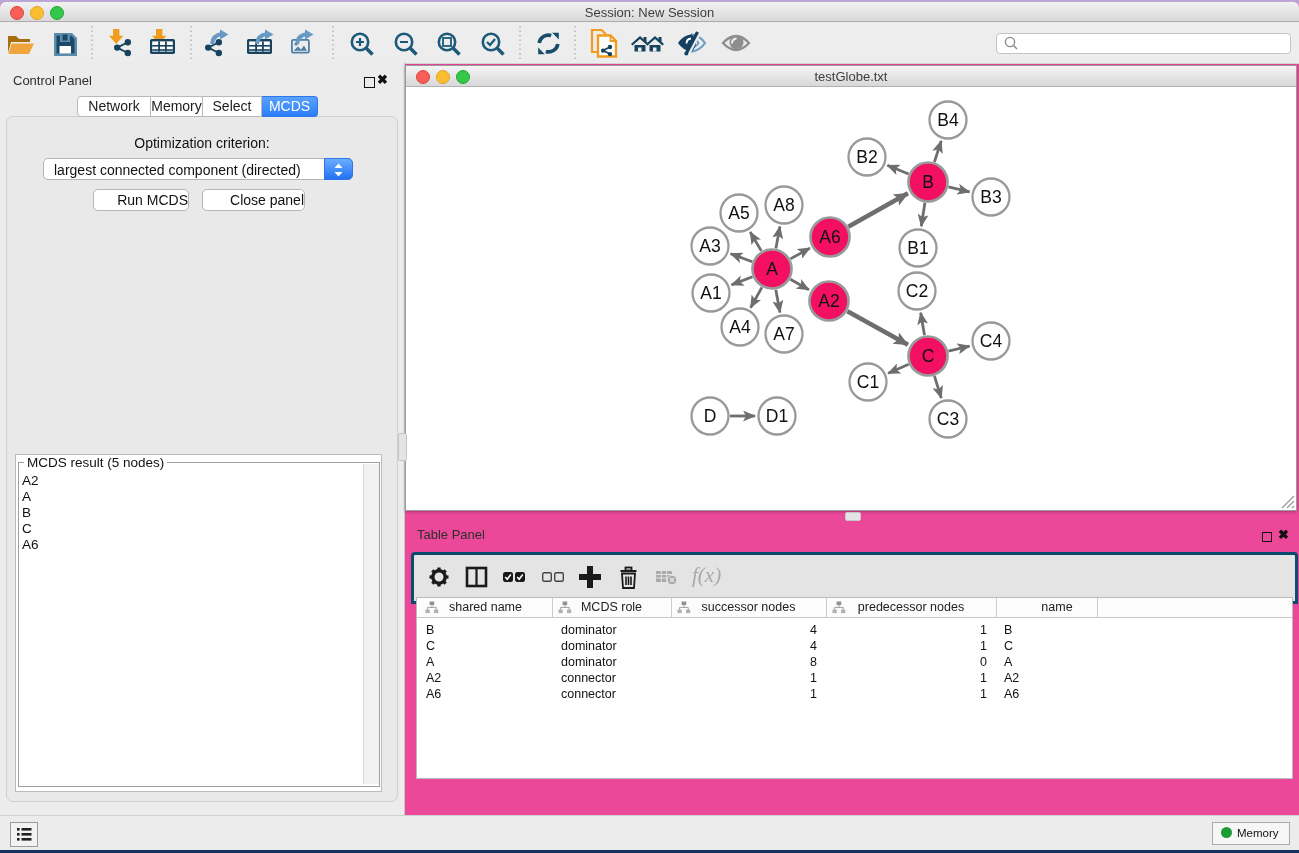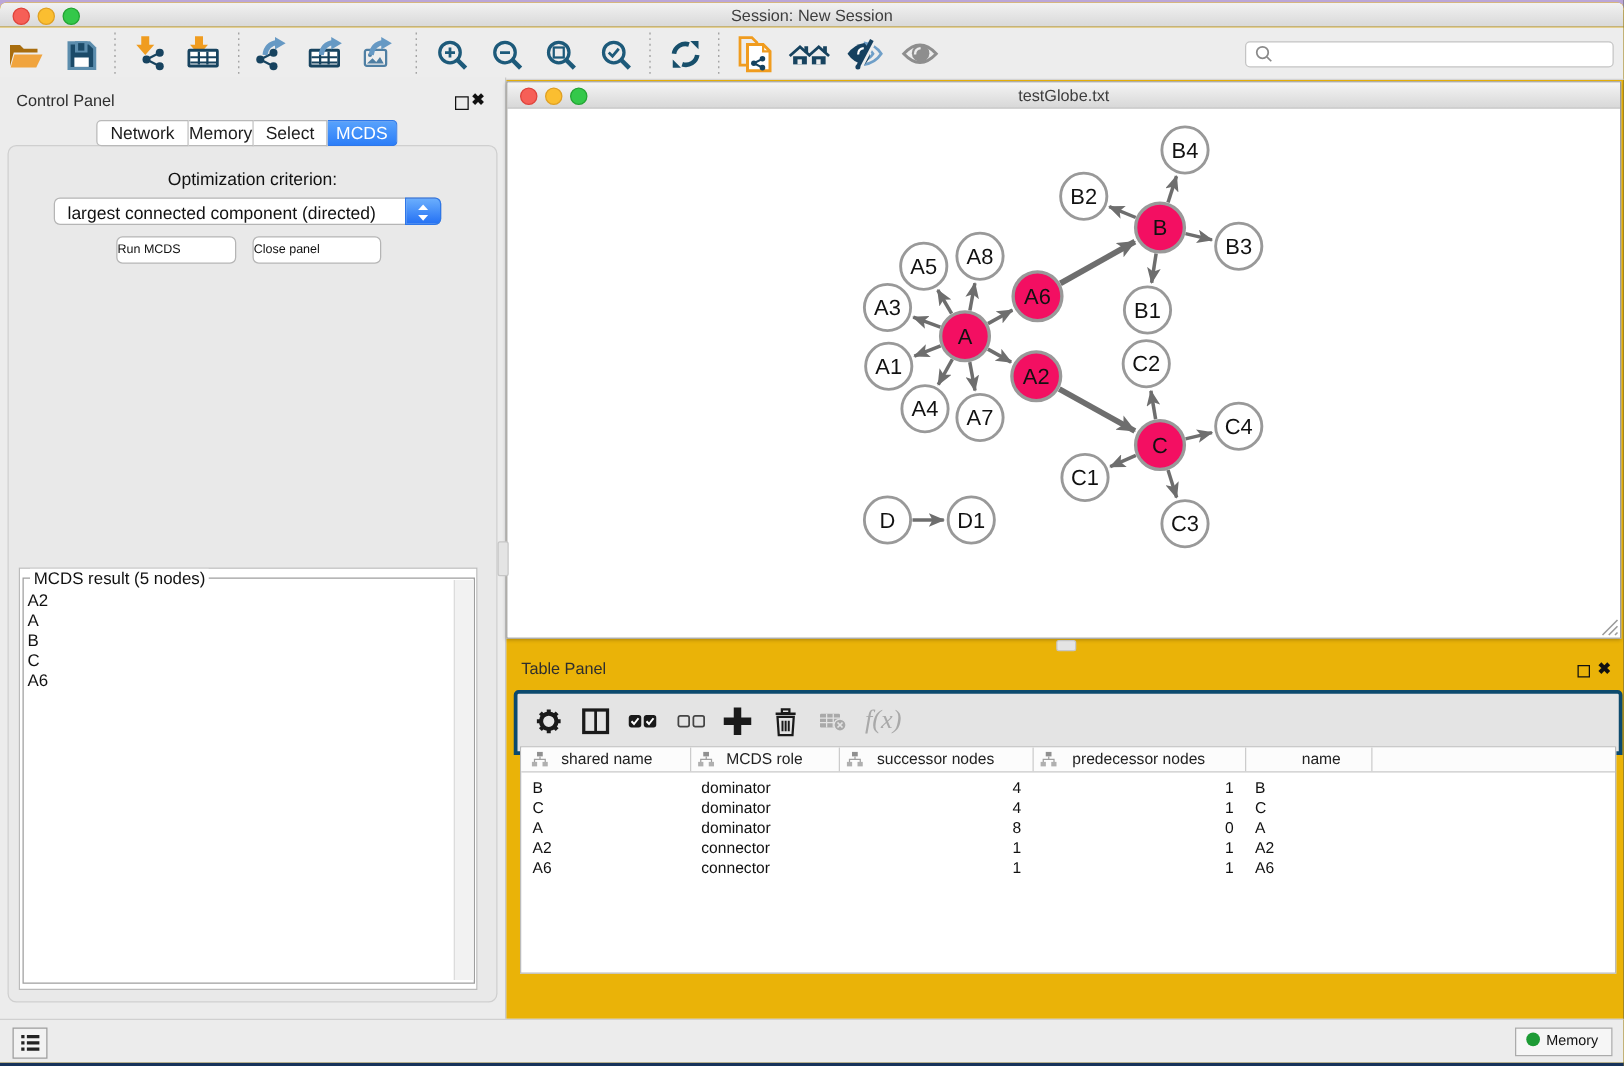--- a/index.html
+++ b/index.html
@@ -1,16 +1,16 @@
 <!DOCTYPE html>
 <html><head><meta charset="utf-8"><style>
 html,body{margin:0;padding:0}
 body{width:1299px;height:853px;position:relative;font-family:"Liberation Sans",sans-serif;background:#16325a;overflow:hidden}
 #deskTop{position:absolute;left:0;top:0;width:1299px;height:8px;background:#bba6d7}
-#win{position:absolute;left:0;top:2px;width:1299px;height:848px;background:#eab308;border-radius:5px 5px 0 0;overflow:hidden}
+#win{position:absolute;left:0;top:2px;width:1299px;height:848px;background:#ec4899;border-radius:5px 5px 0 0;overflow:hidden}
 #titlebar{position:absolute;left:0;top:0;width:100%;height:19px;background:linear-gradient(#f2f2f2,#d9d9d9);border-bottom:1px solid #ababab;border-radius:5px 5px 0 0}
 .tl{position:absolute;top:4px;width:12px;height:12px;border-radius:50%}
 .t1{left:10px;background:#f65f57;border:0.5px solid #df433b}
 .t2{left:30px;background:#fbbe30;border:0.5px solid #dfa023}
 .t3{left:50px;background:#34c84a;border:0.5px solid #23a433}
 #wtitle{position:absolute;top:3px;left:0;width:100%;text-align:center;font-size:13px;color:#3d3d3d}
 #toolbar{position:absolute;left:0;top:20px;width:100%;height:41px;background:#ededed;border-bottom:1px solid #d6d6d6}
 #searchbox{position:absolute;left:996px;top:11px;width:293px;height:19px;background:#fff;border:1px solid #c4c4c4;border-radius:4px}
 
 #cp{position:absolute;left:0;top:60px;width:404px;height:755px;background:#ececec;border-right:1px solid #c9c9c9}
@@ -20,21 +20,21 @@
 #cpPanel{position:absolute;left:6px;top:54px;width:390px;height:684px;background:#e9e9e9;border:1px solid #cfcfcf;border-radius:7px}
 .tabrow{position:absolute;display:flex}
 .tab{height:19px;line-height:19px;font-size:14px;text-align:center;background:#fff;border:1px solid #b9b9b9;border-left:none;color:#1c1c1c}
 .tab.first{border-left:1px solid #b9b9b9;border-radius:4px 0 0 4px}
 .tab.last{border-radius:0 4px 4px 0}
 .tab.sel{background:linear-gradient(#58a2fc,#2c7ef8);border-color:#2e77e8;color:#fff}
 #optlab{position:absolute;left:0;top:73px;width:100%;text-align:center;font-size:14px;color:#111}
 #dropdown{position:absolute;left:43px;top:96px;width:308px;height:20px;background:#fff;border:1px solid #b5b5b5;border-radius:5px;font-size:14px;color:#111;line-height:22px}
 #dropdown span{padding-left:10px}
 #ddbtn{position:absolute;right:-1px;top:-1px;width:27px;height:20px;background:linear-gradient(#6aaefd,#2471f4);border:1px solid #2e77e8;border-radius:0 5px 5px 0}
-.btn{position:absolute;height:20px;background:#fff;border:1px solid #b5b5b5;border-radius:5px;font-size:10px;color:#111;text-align:left;line-height:20px}
+.btn{position:absolute;height:20px;background:#fff;border:1px solid #b5b5b5;border-radius:5px;font-size:14px;color:#111;text-align:right;line-height:20px}
 #resbox{position:absolute;left:15px;top:392px;width:365px;height:336px;background:#fff;border:1px solid #bbb}
 #resline{position:absolute;left:2px;top:7px;width:360px;height:323px;border:1px solid #9e9e9e}
 #reslegend{position:absolute;left:8px;top:0px;background:#fff;padding:0 3px;font-size:13.5px;color:#111}
 #resitems{position:absolute;left:6px;top:18px;font-size:13.5px;color:#111;line-height:16px}
 #resscroll{position:absolute;left:347px;top:9px;width:15px;height:320px;background:#f2f2f2;border-left:1px solid #dcdcdc}
 
 #netwin{position:absolute;left:405px;top:63px;width:890px;height:444px;background:#fff;border:1px solid #9b9b9b;box-shadow:0 1px 3px rgba(0,0,0,.25);overflow:hidden}
 #nettitle{position:absolute;left:0;top:0;width:100%;height:20px;background:linear-gradient(#f4f4f4,#d8d8d8);border-bottom:1px solid #b2b2b2}
 #netcontent{position:absolute;left:0;top:21px;width:100%;height:423px;background:#fff}
 

